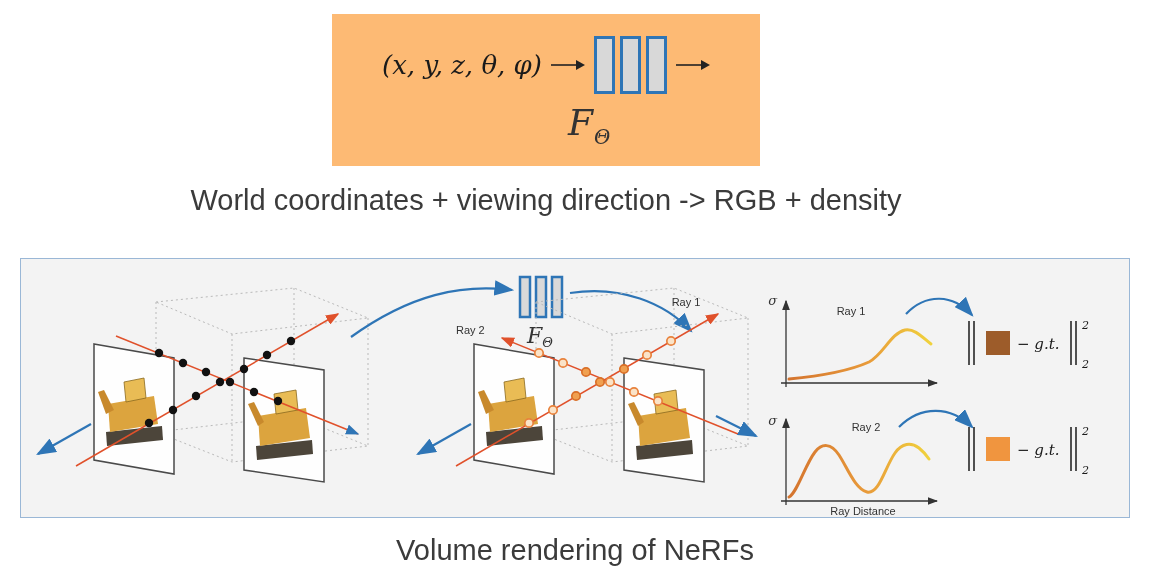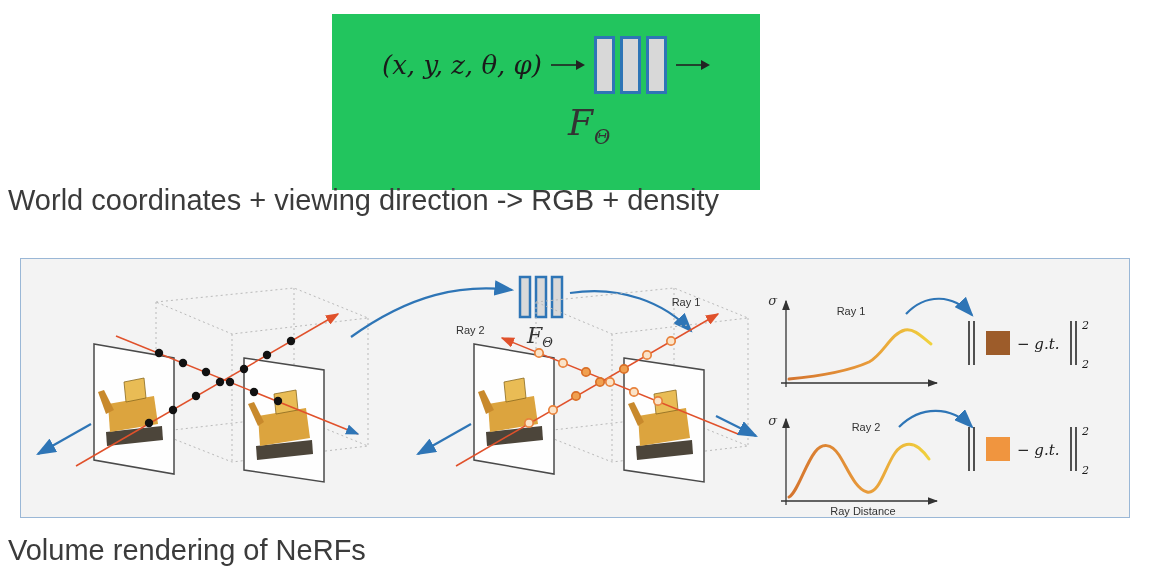--- a/index.html
+++ b/index.html
@@ -2,34 +2,34 @@
 <html><head>
 <meta charset="utf-8">
 <style>
   html,body{margin:0;padding:0;}
   body{
     width:1150px;height:581px;position:relative;background:#ffffff;
     font-family:"Liberation Sans",sans-serif;overflow:hidden;
   }
   
   .formula-panel{
-    position:absolute;left:332px;top:14px;width:428px;height:176px;
-    background:#22c55e;
+    position:absolute;left:332px;top:14px;width:428px;height:152px;
+    background:#fdba74;
   }
   .formula-row{display:flex;align-items:center;justify-content:center;gap:9px;padding-top:22px;}
   .math{font-family:"DejaVu Serif",serif;font-style:italic;font-size:26px;color:#1a1a1a;white-space:nowrap;}
   .mlp-blocks{display:flex;gap:5px;}
   .mlp-block{width:15px;height:52px;background:#d8d8d8;border:3px solid #2e75b6;}
   .f-label{
     position:absolute;left:236px;top:88px;
     font-family:"DejaVu Serif",serif;font-style:italic;font-size:36px;color:#333;
   }
   .f-label .sub{font-size:20px;position:relative;top:9px;left:1px;}
   
-  .caption{position:absolute;color:#3b3b3b;font-size:29px;padding-left:8px;}
+  .caption{position:absolute;text-align:center;color:#3b3b3b;font-size:29px;}
   .caption-top{left:0;width:1092px;top:184px;}
   .caption-bottom{left:0;width:1150px;top:534px;}
   
   .figure-box{
     position:absolute;left:20px;top:258px;width:1110px;height:260px;
     background:#f3f3f3;border:1px solid #9ab7d6;box-sizing:border-box;
   }
   svg.fig{display:block;width:100%;height:100%;}
   .cube{stroke:#b9b9b9;stroke-width:1;fill:none;stroke-dasharray:2 3;}
   .plane{fill:#fefefe;stroke:#4a4a4a;stroke-width:1.5;}

